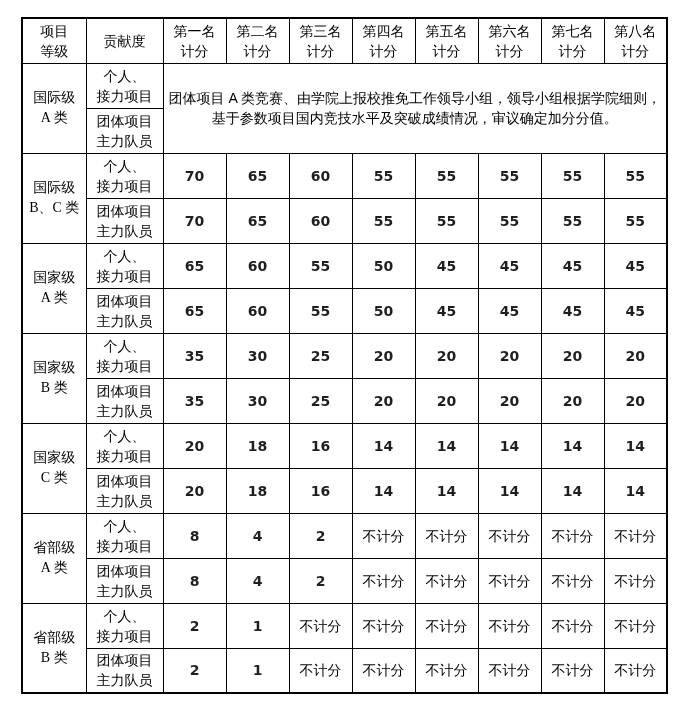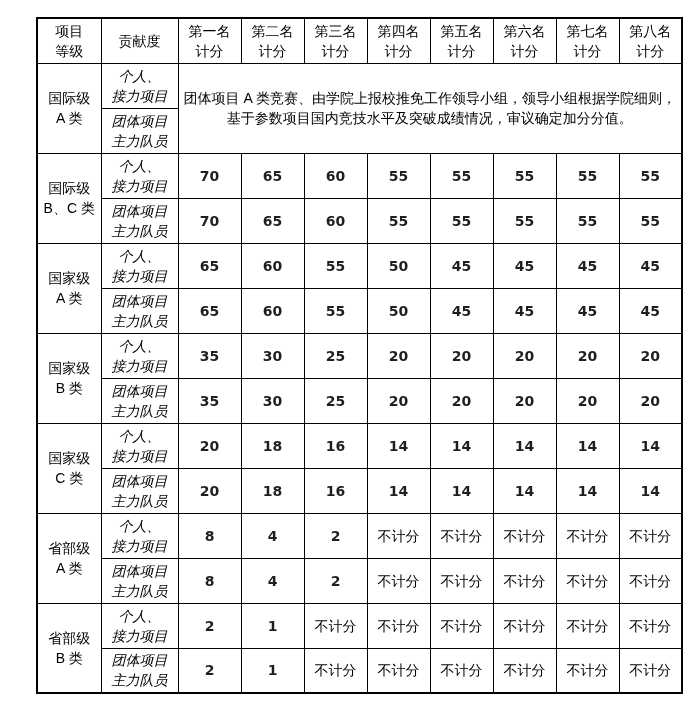--- a/index.html
+++ b/index.html
@@ -8,21 +8,21 @@
     background: #ffffff;
   }
   body {
     width: 684px;
     height: 717px;
     overflow: hidden;
     font-family: "Liberation Sans", sans-serif;
     color: #000000;
   }
   .page {
-    padding: 17px 19px 23px 36px;
+    padding: 17px 19px 23px 21px;
     box-sizing: border-box;
   }
   table.score-table {
     border-collapse: collapse;
     table-layout: fixed;
     width: 645px;
     border: 2px solid #000000;
   }
   table.score-table tr {
     height: 45px;
@@ -35,24 +35,24 @@
     font-size: 14px;
     line-height: 20px;
     padding: 1px 2px;
     overflow: hidden;
   }
   td.hdr {
     font-size: 14px;
   }
   td.level {
     font-size: 14px;
+    font-family: Liberation Serif, serif;
   }
   td.contrib {
     font-size: 14px;
-    font-style: italic;
   }
   td.score {
     font-size: 14px;
     color: #000000;
   }
   td.score.num {
     font-weight: 700;
     color: #1f1f1f;
     font-family: "DejaVu Sans", "Liberation Sans", sans-serif;
   }

